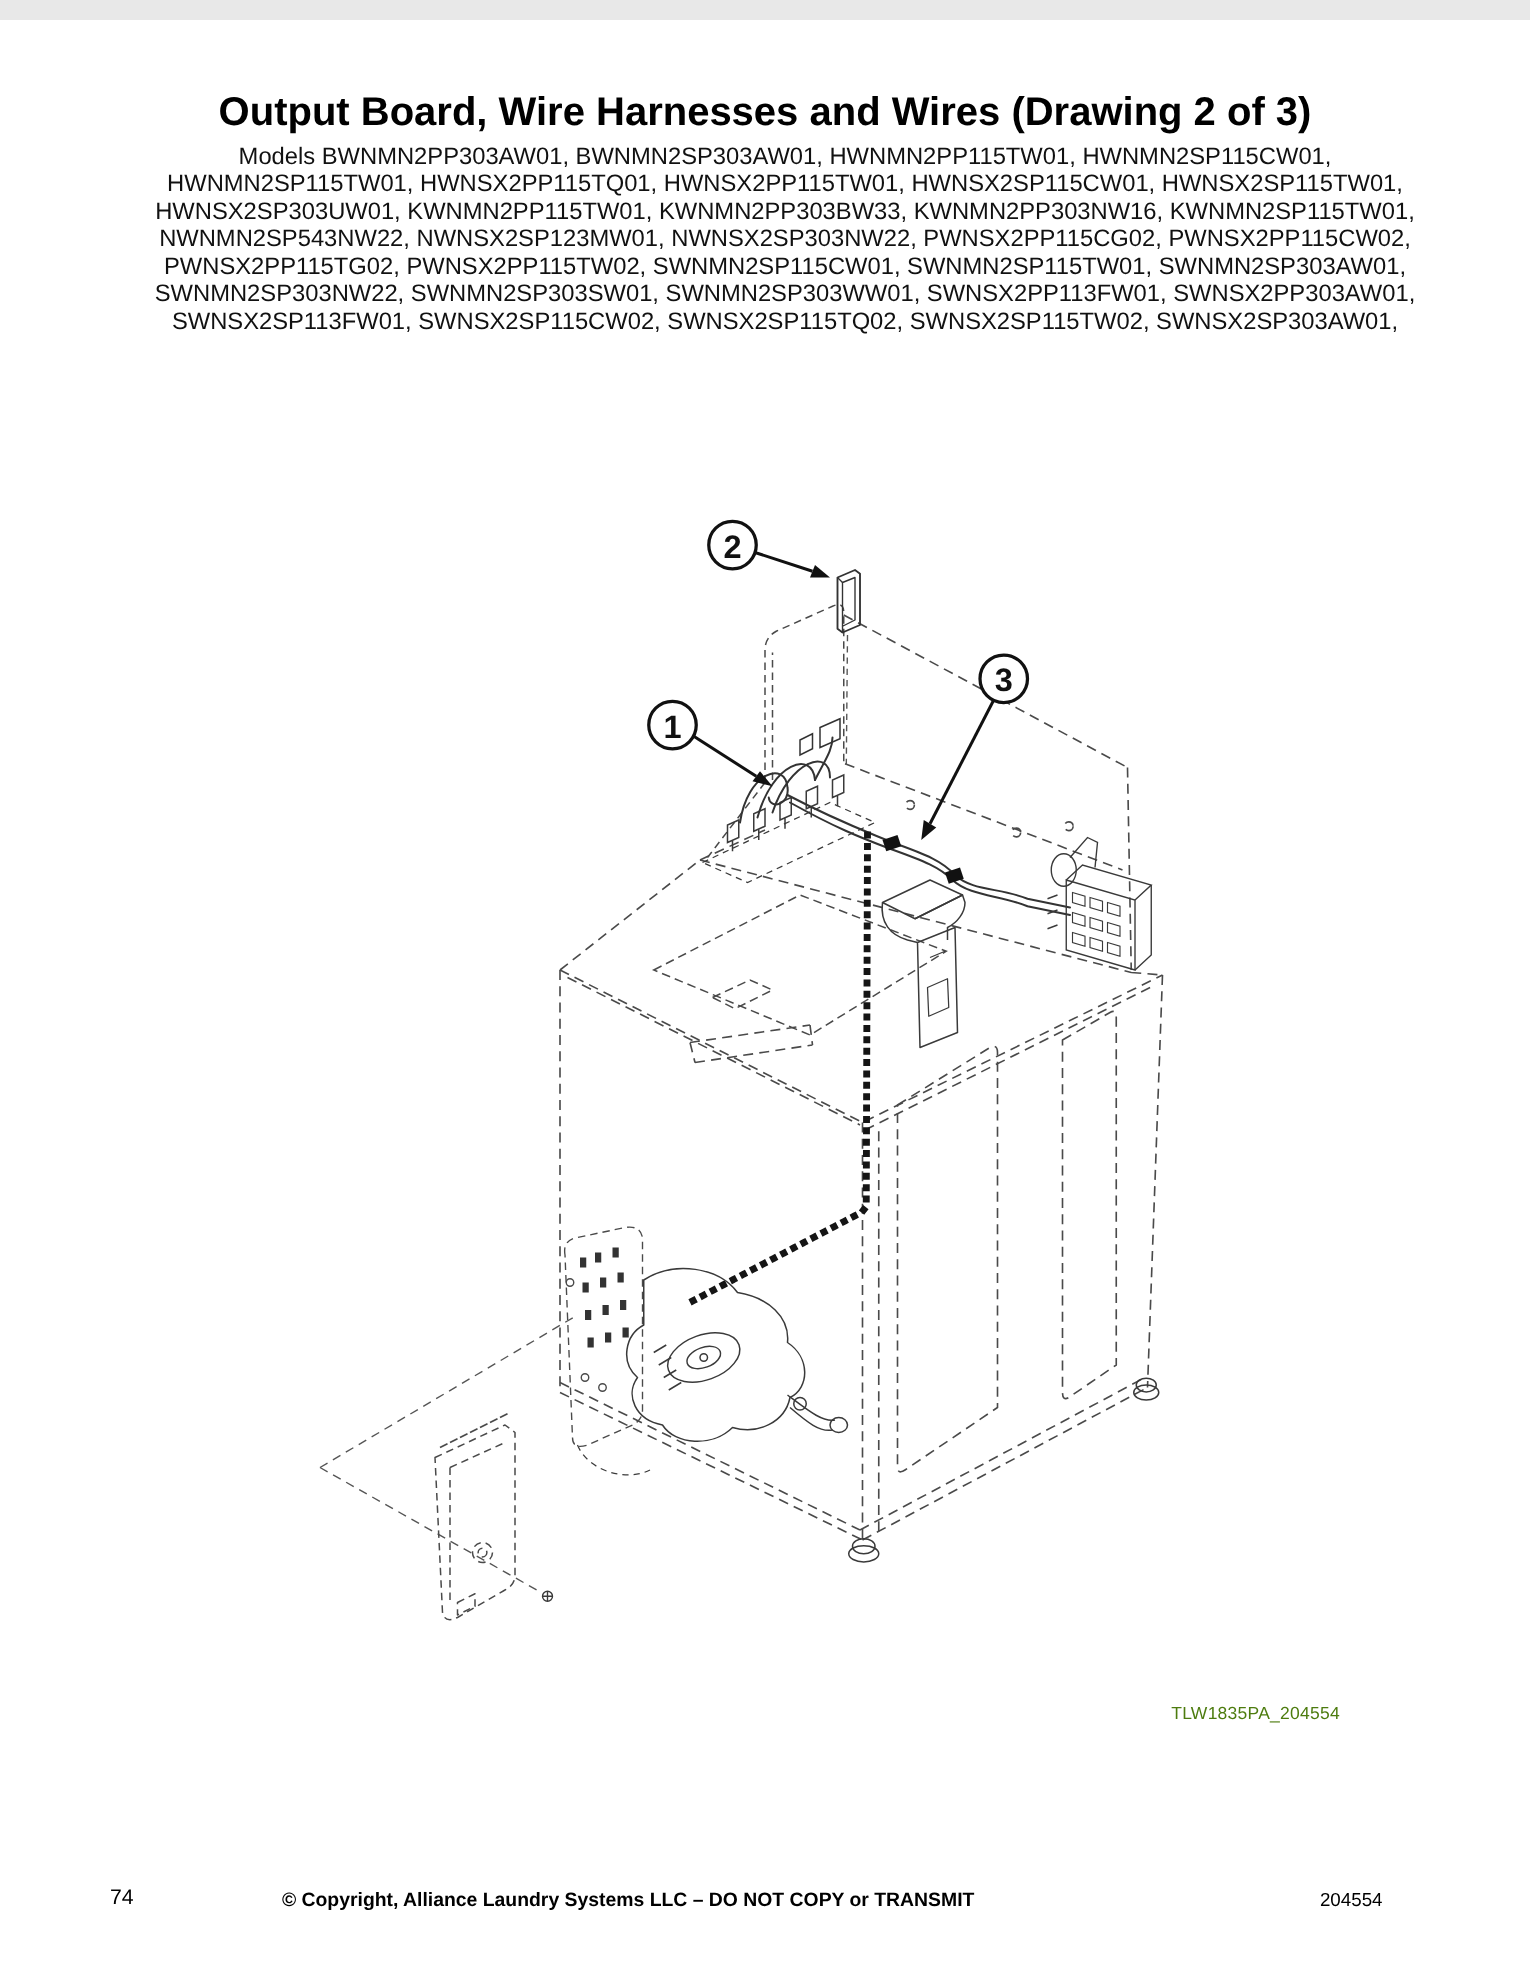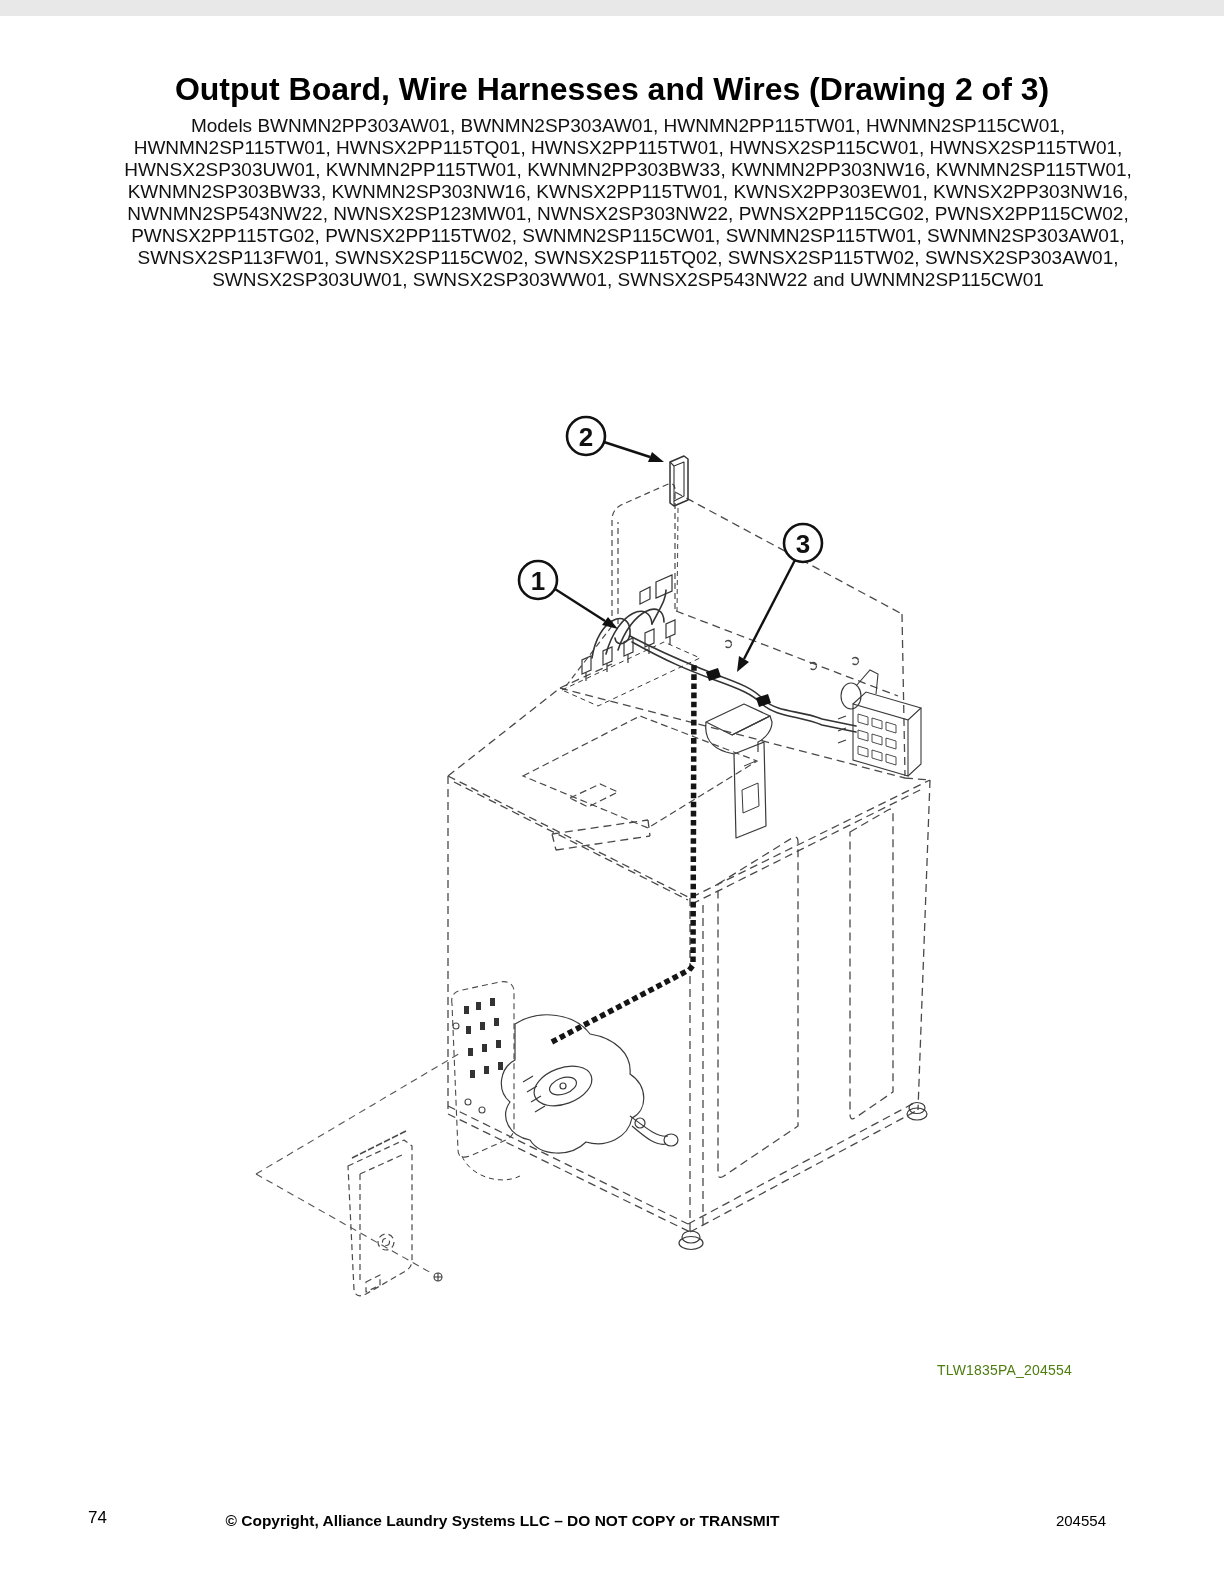--- a/index.html
+++ b/index.html
@@ -40,25 +40,24 @@
 <body>
 
 <div class="page">
 
   <h1 class="title">Output Board, Wire Harnesses and Wires (Drawing 2 of 3)</h1>
 
   <div class="models">
     <div>Models BWNMN2PP303AW01, BWNMN2SP303AW01, HWNMN2PP115TW01, HWNMN2SP115CW01,</div>
     <div>HWNMN2SP115TW01, HWNSX2PP115TQ01, HWNSX2PP115TW01, HWNSX2SP115CW01, HWNSX2SP115TW01,</div>
     <div>HWNSX2SP303UW01, KWNMN2PP115TW01, KWNMN2PP303BW33, KWNMN2PP303NW16, KWNMN2SP115TW01,</div>
-    <div>KWNMN2SP303BW33, KWNMN2SP303NW16, KWNSX2PP115TW01, KWNSX2PP303EW01, KWNSX2PP303NW16,</div>
     <div>NWNMN2SP543NW22, NWNSX2SP123MW01, NWNSX2SP303NW22, PWNSX2PP115CG02, PWNSX2PP115CW02,</div>
     <div>PWNSX2PP115TG02, PWNSX2PP115TW02, SWNMN2SP115CW01, SWNMN2SP115TW01, SWNMN2SP303AW01,</div>
+    <div>SWNMN2SP303NW22, SWNMN2SP303SW01, SWNMN2SP303WW01, SWNSX2PP113FW01, SWNSX2PP303AW01,</div>
     <div>SWNSX2SP113FW01, SWNSX2SP115CW02, SWNSX2SP115TQ02, SWNSX2SP115TW02, SWNSX2SP303AW01,</div>
-    <div>SWNSX2SP303UW01, SWNSX2SP303WW01, SWNSX2SP543NW22 and UWNMN2SP115CW01</div>
   </div>
 
   <div class="diagram-wrap">
   <svg width="1224" height="960" viewBox="0 0 1224 960">
 
     <g stroke="#4a4a4a" stroke-width="1.3" fill="none" stroke-dasharray="8 5" stroke-linejoin="round">
 
       <path d="M448,390 L690,512 L930,394"></path>
       <path d="M454,396 L688,514 M692,518 L924,402"></path>
       <path d="M448,390 L560,302"></path>

